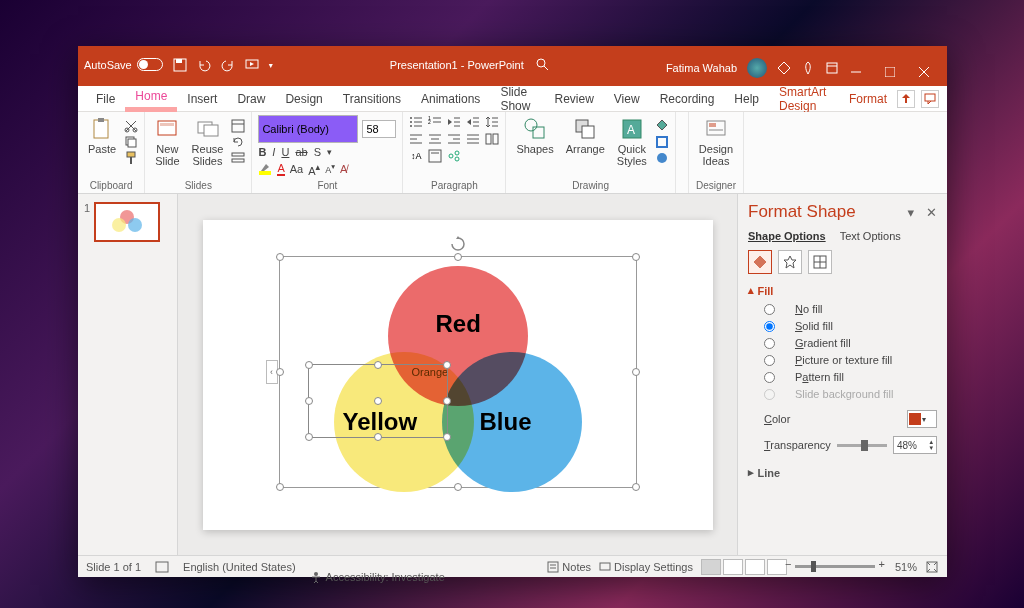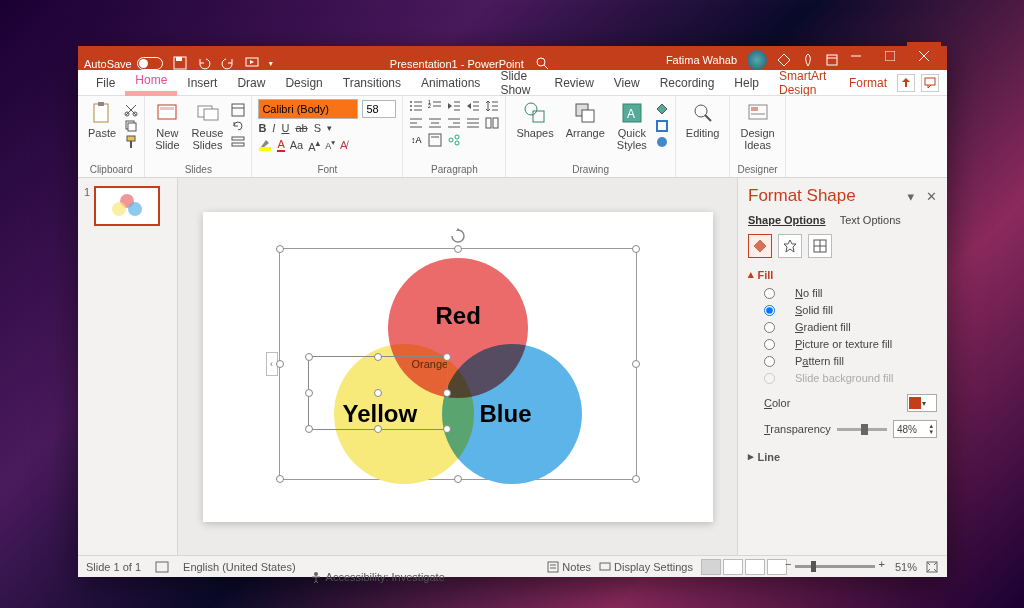--- a/index.html
+++ b/index.html
@@ -1,18 +1,18 @@
 <!DOCTYPE html>
 <html><head>
 <meta charset="utf-8">
 <style>
 * { margin: 0; padding: 0; box-sizing: border-box; font-family: "Segoe UI", sans-serif; }
 body { background: linear-gradient(135deg, #1a0033 0%, #4a1a5c 30%, #0a0a2a 50%, #8b2a5c 75%, #1a0033 100%); width: 1024px; height: 608px; overflow: hidden; position: relative; }
 .app-window { position: absolute; left: 78px; top: 46px; width: 869px; height: 531px; background: #f3f2f1; display: flex; flex-direction: column; box-shadow: 0 8px 32px rgba(0,0,0,0.5); }
-.titlebar { background: #c43e1c; height: 24px; display: flex; align-items: flex-end; color: #fff; font-size: 11px; padding: 0 6px; }
+.titlebar { background: #c43e1c; height: 40px; display: flex; align-items: flex-start; color: #fff; font-size: 11px; padding: 12px 6px; }
 .autosave { display: flex; align-items: center; gap: 5px; }
 .toggle { width: 26px; height: 13px; border: 1px solid #fff; border-radius: 7px; position: relative; }
 .toggle::after { content: ""; position: absolute; width: 9px; height: 9px; background: #fff; border-radius: 50%; left: 1px; top: 1px; }
 .qat { display: flex; gap: 10px; margin-left: 10px; align-items: center; }
 .qat-icon { width: 14px; height: 14px; display: flex; align-items: center; justify-content: center; }
 .title-center { flex: 1; text-align: center; display: flex; justify-content: center; align-items: center; gap: 12px; }
 .title-right { display: flex; align-items: center; gap: 10px; }
 .avatar { width: 20px; height: 20px; border-radius: 50%; background: radial-gradient(circle, #5aa 0%, #257 100%); }
 .win-btns { display: flex; }
 .win-btn { width: 34px; height: 28px; display: flex; align-items: center; justify-content: center; }
@@ -24,21 +24,21 @@
 .ribbon-right { margin-left: auto; display: flex; gap: 6px; }
 .rb-sq { width: 18px; height: 18px; border: 1px solid #ccc; display:flex; align-items:center; justify-content:center; font-size:11px;}
 .ribbon { background: #fbfbfb; height: 82px; display: flex; border-bottom: 1px solid #d6d6d6; font-size: 11px; color: #444; }
 .ribbon-group { border-right: 1px solid #e6e6e6; padding: 3px 6px 2px 6px; display: flex; flex-direction: column; }
 .group-content { flex: 1; display: flex; align-items: flex-start; gap: 4px; }
 .group-label { text-align: center; font-size: 10px; color: #666; padding-top: 1px; }
 .big-btn { display: flex; flex-direction: column; align-items: center; justify-content: center; padding: 2px 4px; gap: 2px; }
 .big-btn .icn { width: 24px; height: 24px; }
 .col-btns { display: flex; flex-direction: column; gap: 2px; justify-content: center; padding-top:4px;}
 .sm-icn { width: 14px; height: 14px; }
-.font-select { width: 100px; height: 20px; border: 1px solid #b6b6b6; font-size: 11px; padding: 0 3px; background:#f97316; }
+.font-select { width: 100px; height: 28px; border: 1px solid #b6b6b6; font-size: 11px; padding: 0 3px; background:#8b5cf6; }
 .font-size { width: 34px; height: 18px; border: 1px solid #b6b6b6; font-size: 11px; padding: 0 3px; background:#fff;}
 .icon-row { display: flex; gap: 4px; align-items: center; }
 .font-block { display: flex; flex-direction: column; gap: 3px; }
 .content-area { flex: 1; display: flex; background: #ecebea; overflow: hidden; }
 .slide-thumbs { width: 100px; background: #f3f2f1; padding: 8px 6px; border-right: 1px solid #d6d6d6; }
 .thumb-wrap { display: flex; gap: 4px; }
 .thumb-num { font-size: 11px; color: #666; }
 .thumb { width: 66px; height: 40px; background: #fff; border: 2px solid #c43e1c; position: relative; }
 .thumb .mini-venn { position: absolute; left: 16px; top: 6px; }
 .mini-c { position: absolute; width: 14px; height: 14px; border-radius: 50%; opacity: 0.7; }
@@ -468,29 +468,20 @@
               <svg class="sm-icn" viewBox="0 0 14 14">
                 <circle cx="7" cy="7" r="5" fill="#48c"></circle>
               </svg>
             </span>
         </div>
       </div>
       <div class="group-label">Drawing</div>
     </div>
 
     <div class="ribbon-group">
-      <div class="group-content">
-        <div class="big-btn">
-          <svg class="icn" viewBox="0 0 24 24">
-              <circle cx="10" cy="10" r="6" fill="none" stroke="#555"></circle>
-              <line x1="14" y1="14" x2="20" y2="20" stroke="#555" stroke-width="2"></line>
-            </svg>
-          <span>Editing</span>
-        </div>
-      </div>
       <div class="group-label"></div>
     </div>
 
 
     <div class="ribbon-group">
       <div class="group-content">
         <div class="big-btn">
           <svg class="icn" viewBox="0 0 24 24">
               <rect x="3" y="4" width="18" height="14" fill="none" stroke="#888"></rect>
               <rect x="5" y="6" width="7" height="4" fill="#c43e1c" opacity="0.5"></rect>

